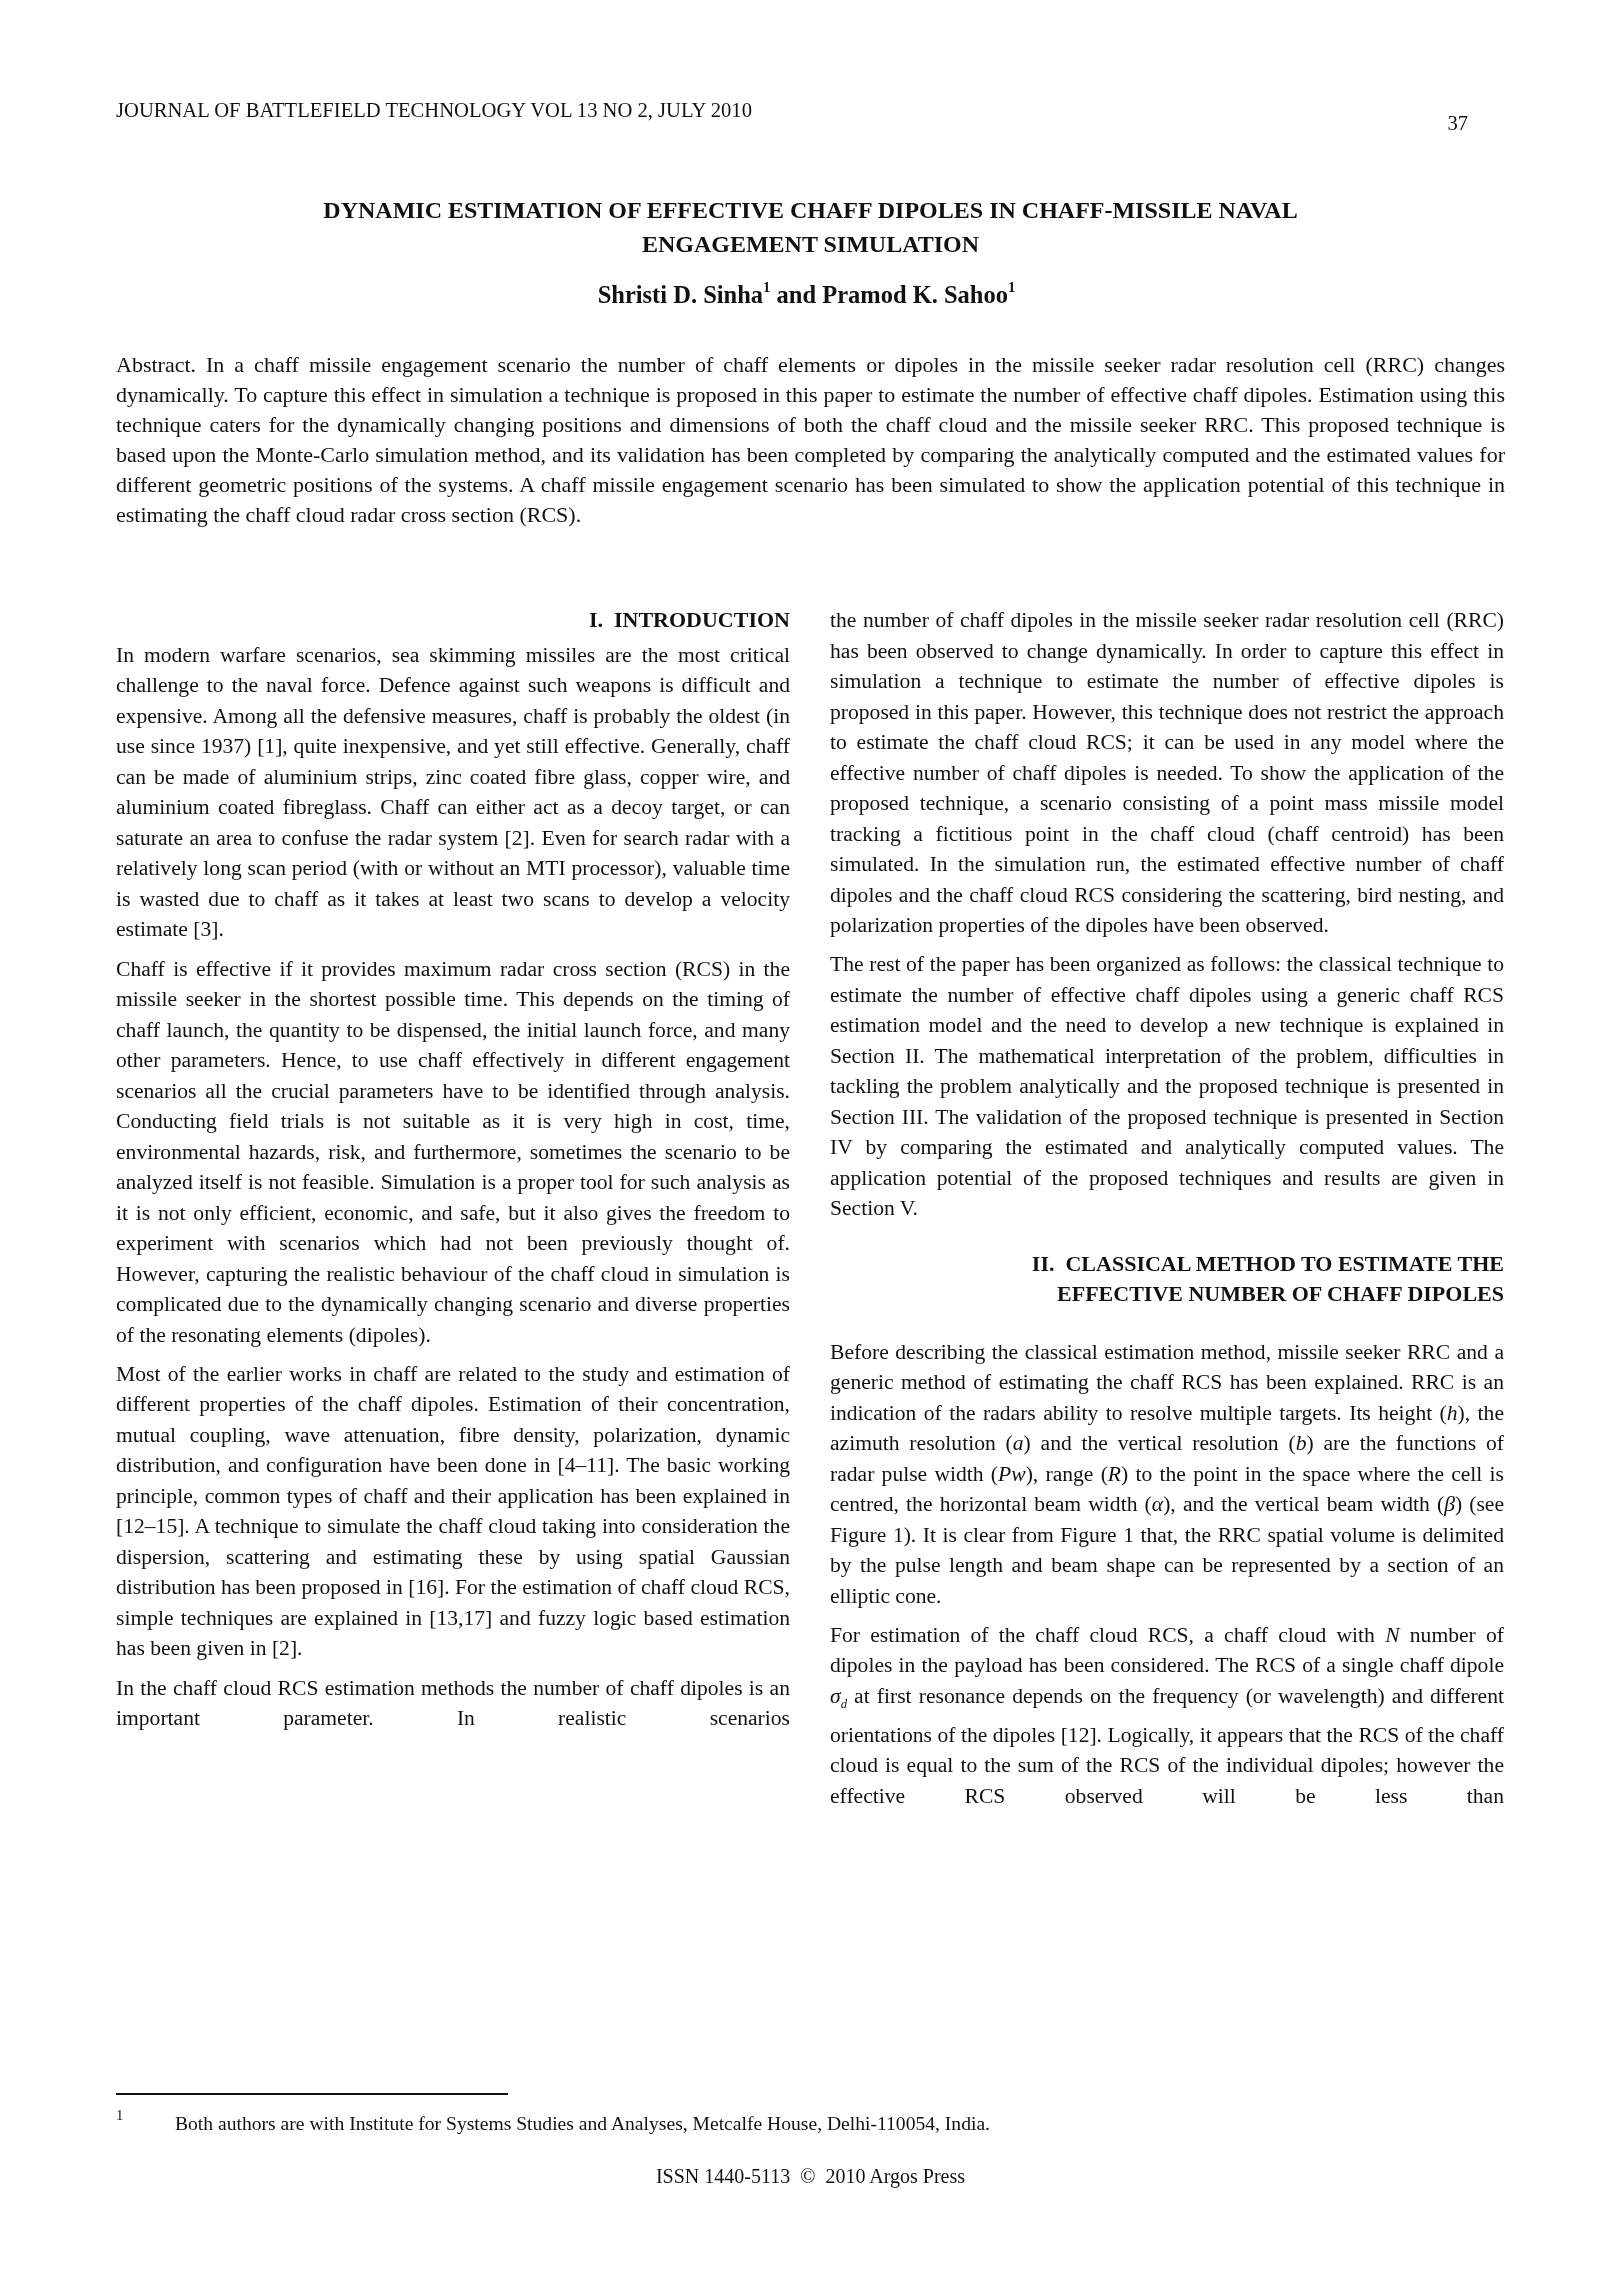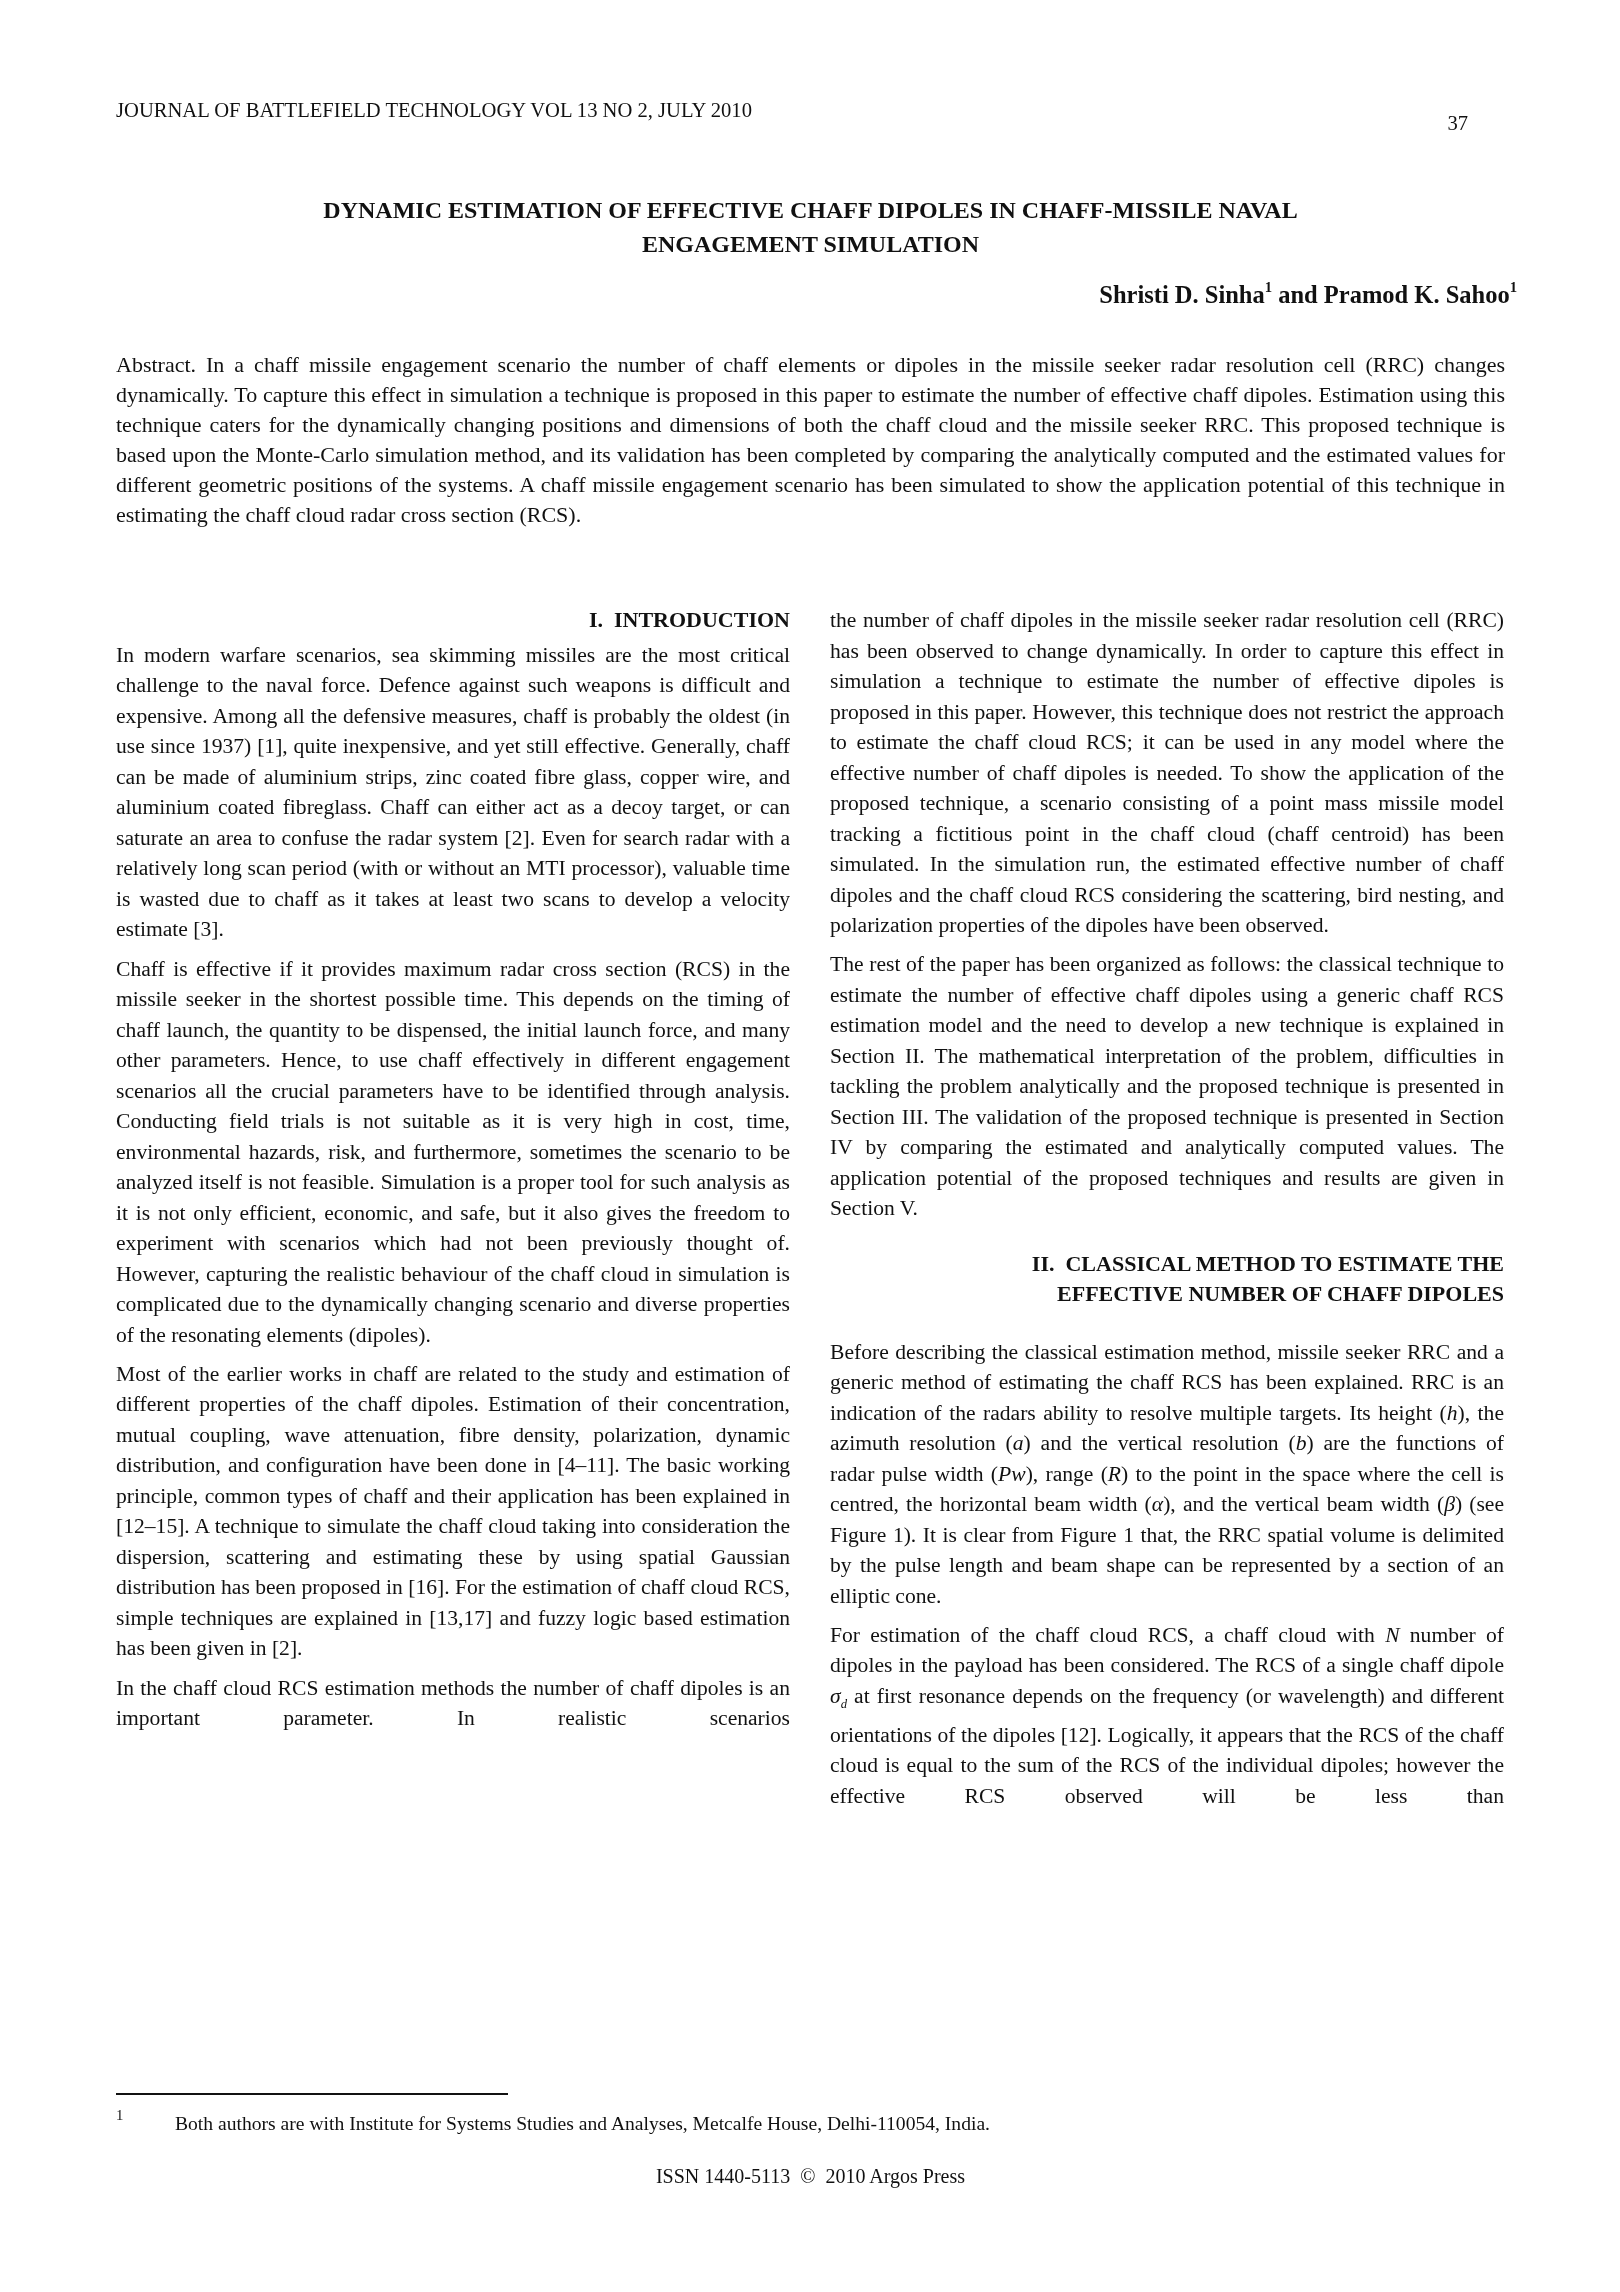--- a/index.html
+++ b/index.html
@@ -2,21 +2,21 @@
 <html><head>
 <meta charset="utf-8">
 <style>
   html, body { margin: 0; padding: 0; background: #ffffff; }
   body { width: 1620px; height: 2293px; position: relative; overflow: hidden; color: #111; font-family: "Liberation Serif", "DejaVu Serif", serif; }
   .abs { position: absolute; }
   .running-head { left: 116px; top: 98px; width: 1389px; font-size: 20.6px; line-height: 25.5px; }
   .running-head .jt { position: absolute; left: 0; top: 0; }
   .running-head .pg { position: absolute; right: 37px; top: 13px; }
   .title { left: 116px; top: 193px; width: 1389px; text-align: center; font-weight: bold; font-size: 24px; line-height: 34px; }
-  .authors { left: 128px; top: 279px; width: 1389px; text-align: right; font-weight: bold; font-size: 24.5px; line-height: 31px; }
+  .authors { left: 112px; top: 279px; width: 1389px; text-align: center; font-weight: bold; font-size: 24.5px; line-height: 31px; }
   .authors sup { font-size: 14.7px; vertical-align: 10.8px; line-height: 0; }
   .abstract { left: 116px; top: 350px; width: 1389px; font-weight: normal; font-size: 22px; line-height: 30px; text-align: justify; }
   .col { top: 605px; width: 674px; font-size: 21.6px; line-height: 30.5px; text-align: justify; hyphens: none; }
   .col.left { left: 116px; }
   .col.right { left: 830px; }
   .col p { margin: 0 0 8.8px 0; }
   .sec-h { font-weight: bold; text-align: right; font-size: 22px; line-height: 29px; margin: 0 0 5.9px 0; }
   .sec-h.two { margin: 25.5px 0 27.4px 0; line-height: 30px; }
   .sec-h.two .l2 { display: block; padding-left: 39px; }
   .fn-rule { left: 116px; top: 2093px; width: 392px; height: 2px; background: #111; }

